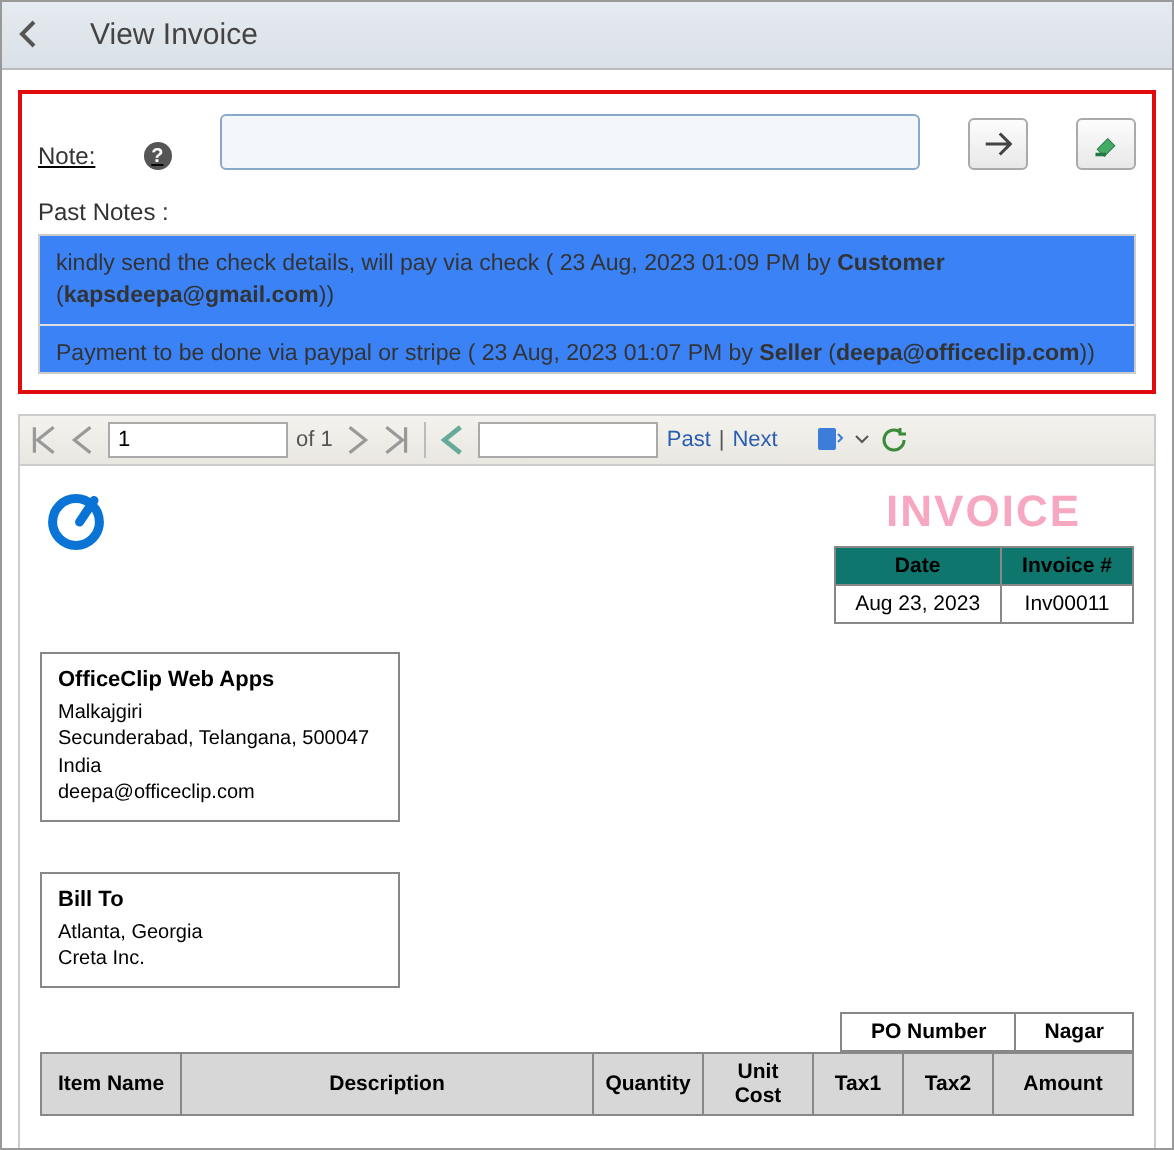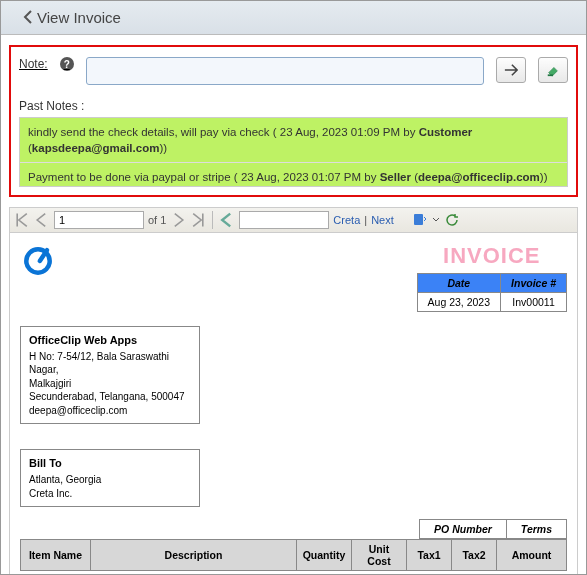--- a/index.html
+++ b/index.html
@@ -1,58 +1,58 @@
 <!DOCTYPE html>
 <html><head>
 <meta charset="utf-8">
 <style>
   * { box-sizing: border-box; margin: 0; padding: 0; }
   body { font-family: Arial, sans-serif; font-size: 12px; width: 587px; height: 575px; border: 1px solid #999; background: #fff; overflow: hidden; }
   
-  .titlebar { background: linear-gradient(#e5ebf0, #d9e0e7); border-bottom: 1px solid #bbb; padding: 8px 20px; display: flex; align-items: flex-start; gap: 0; }
+  .titlebar { background: linear-gradient(#e5ebf0, #d9e0e7); border-bottom: 1px solid #bbb; padding: 8px 6px; display: flex; align-items: flex-start; gap: 22px; }
   .titlebar .back { width: 16px; height: 16px; display: flex; align-items: center; justify-content: center; cursor: pointer; color: #555; }
   .titlebar .title { font-size: 15px; color: #444; }
   
   .notes-section { margin: 10px 8px; border: 2px solid #e10b0b; padding: 10px 8px 8px 8px; }
-  .note-row { display: flex; align-items: flex-start; gap: 12px; margin-bottom: 14px; text-decoration: underline; }
+  .note-row { display: flex; align-items: flex-end; gap: 24px; margin-bottom: 14px; text-decoration: underline; }
   .note-label { font-size: 12px; color: #333; }
   .help-icon { width: 14px; height: 14px; border-radius: 50%; background: #555; color: #fff; font-size: 10px; display: inline-flex; align-items: center; justify-content: center; font-weight: bold; }
   .note-input { flex: 1; height: 28px; border: 1px solid #8aa8c8; border-radius: 3px; padding: 2px 6px; background: #f3f7fc; }
   .btn { width: 30px; height: 26px; border: 1px solid #aaa; border-radius: 3px; background: linear-gradient(#fdfdfd,#e8e8e8); display: flex; align-items: center; justify-content: center; cursor: pointer; }
   .btn svg { width: 14px; height: 14px; }
   
   .past-label { font-size: 12px; color: #333; margin-bottom: 4px; }
-  .past-list { border: 1px solid #ccc; max-height: 70px; overflow-y: scroll; background: #bef264; }
+  .past-list { border: 1px solid #ccc; max-height: 70px; overflow-y: scroll; background: #3b82f6; }
   .past-item { padding: 6px 8px; font-size: 11.5px; color: #333; border-bottom: 1px solid #ddd; line-height: 1.4; }
   .past-item:last-child { border-bottom: none; }
   .past-item .meta b { font-weight: bold; }
   
   .viewer { margin: 0 8px; }
   .viewer-toolbar { background: linear-gradient(#f3f2ee,#e9e7e0); border: 1px solid #ccc; height: 26px; display: flex; align-items: center; padding: 0 4px; gap: 4px; font-size: 11px; color: #555; }
   .vt-btn { width: 16px; height: 16px; display: flex; align-items: center; justify-content: center; color: #777; cursor: pointer; }
   .vt-input { width: 90px; height: 18px; border: 1px solid #aaa; font-size: 11px; padding: 0 4px; background:#fff; }
   .vt-input.sm { width: 90px; }
   .vt-sep { width: 1px; height: 18px; background: #bbb; margin: 0 2px; }
   .vt-text { color: #555; }
   .vt-link { color: #2a5db0; cursor: pointer; }
   .vt-icon { width: 14px; height: 14px; }
   
   .invoice-area { border: 1px solid #ccc; border-top: none; padding: 10px 10px 0 10px; height: 370px; overflow: hidden; position: relative; background:#fff; }
   .inv-top { display: flex; justify-content: space-between; align-items: flex-start; }
   .logo { width: 36px; height: 36px; }
   .inv-title { color: #f7a8c0; font-size: 22px; font-weight: bold; letter-spacing: 1px; text-align: center; }
   .inv-meta { border-collapse: collapse; margin-top: 4px; font-size: 10.5px; }
   .inv-meta th, .inv-meta td { border: 1px solid #888; padding: 3px 10px; text-align: center; }
-  .inv-meta th { font-weight: bold; background: #3b82f6; font-style: italic; }
+  .inv-meta th { font-weight: bold; background: #0f766e; }
   
   .addr-box { border: 1px solid #888; padding: 6px 8px; font-size: 10px; margin-top: 14px; width: 180px; line-height: 1.35; }
   .addr-box .hdr { font-weight: bold; font-size: 11px; margin-bottom: 2px; }
   
   .po-table { border-collapse: collapse; font-size: 10.5px; margin-top: 12px; float: right; }
-  .po-table th, .po-table td { border: 1px solid #888; padding: 3px 14px; text-align: center; font-style: italic; }
+  .po-table th, .po-table td { border: 1px solid #888; padding: 3px 14px; text-align: center; }
   .po-table th { font-weight: bold; }
   
   .lines { border-collapse: collapse; width: 100%; font-size: 10.5px; margin-top: 6px; clear: both; }
   .lines th { background: #d7d7d7; border: 1px solid #888; padding: 3px 4px; font-weight: bold; }
 </style>
 </head>
 <body>
 
 <div class="titlebar">
   <span class="back">
@@ -117,21 +117,21 @@
           <path d="M8 1v8M2 1l5 4-5 4" stroke="#999" fill="none"></path>
         </svg>
       </span>
     <span class="vt-sep"></span>
     <span class="vt-btn">
         <svg viewBox="0 0 10 10">
           <path d="M7 1L2 5l5 4" stroke="#6a9" fill="none" stroke-width="1.5"></path>
         </svg>
       </span>
     <input class="vt-input sm" style="">
-    <span class="vt-link">Creta</span>
+    <span class="vt-link">Past</span>
     <span class="vt-text"> | </span>
     <span class="vt-link">Next</span>
     <span style="width:10px"></span>
     <span class="vt-btn">
         <svg class="vt-icon" viewBox="0 0 14 14">
           <rect x="1" y="1" width="9" height="11" fill="#3b7dd8" rx="1"></rect>
           <path d="M11 4l2 2-2 2" stroke="#3b7dd8" fill="none"></path>
         </svg>
       </span>
     <span class="vt-btn" style="width:8px">
@@ -167,37 +167,37 @@
                 <td>Aug 23, 2023</td>
                 <td>Inv00011</td>
               </tr>
         </tbody>
           </table>
       </div>
     </div>
 
     <div class="addr-box">
       <div class="hdr">OfficeClip Web Apps</div>
-      <div>H No: 7-54/12, Bala Saraswathi Nagar,</div>
       <div>Malkajgiri</div>
       <div>Secunderabad, Telangana, 500047</div>
+      <div>India</div>
       <div>deepa@officeclip.com</div>
     </div>
 
     <div class="addr-box" style="margin-top:25px">
       <div class="hdr">Bill To</div>
       <div>Atlanta, Georgia</div>
       <div>Creta Inc.</div>
     </div>
 
     <table class="po-table">
       <tbody>
           <tr>
             <th>PO Number</th>
-            <th>Terms</th>
+            <th>Nagar</th>
           </tr>
     </tbody>
       </table>
 
     <table class="lines">
       <tbody>
           <tr>
         <th style="width:70px">Item Name</th>
         <th>Description</th>
         <th style="width:55px">Quantity</th>

